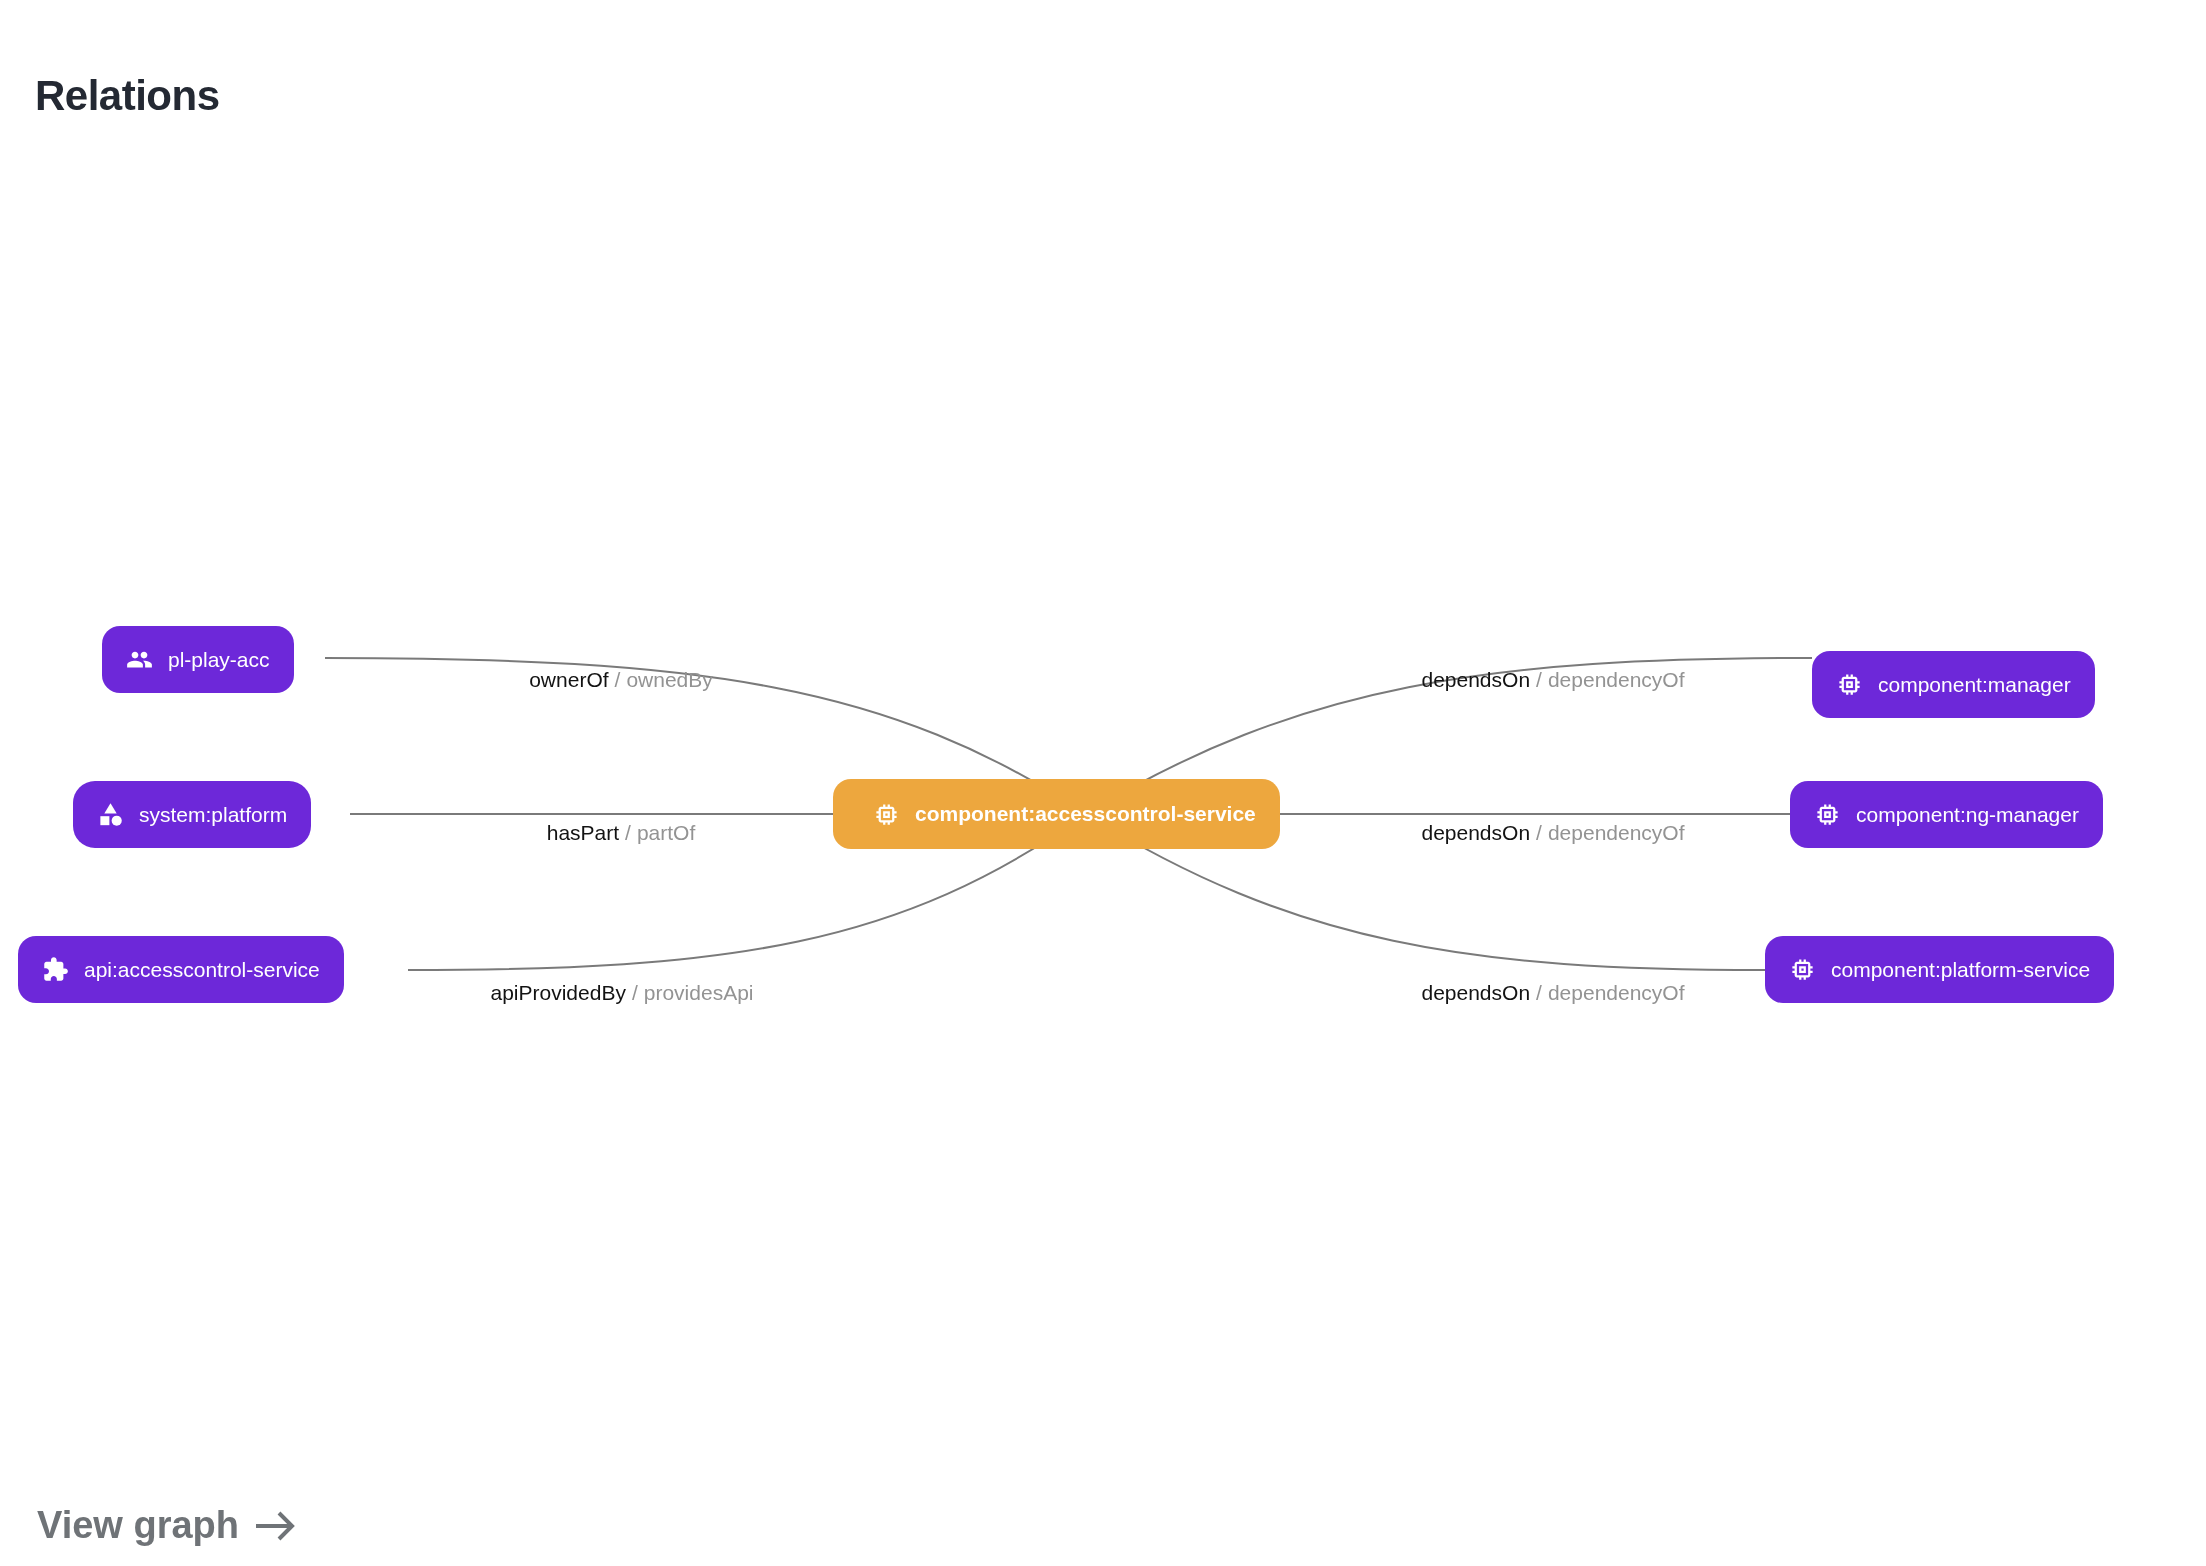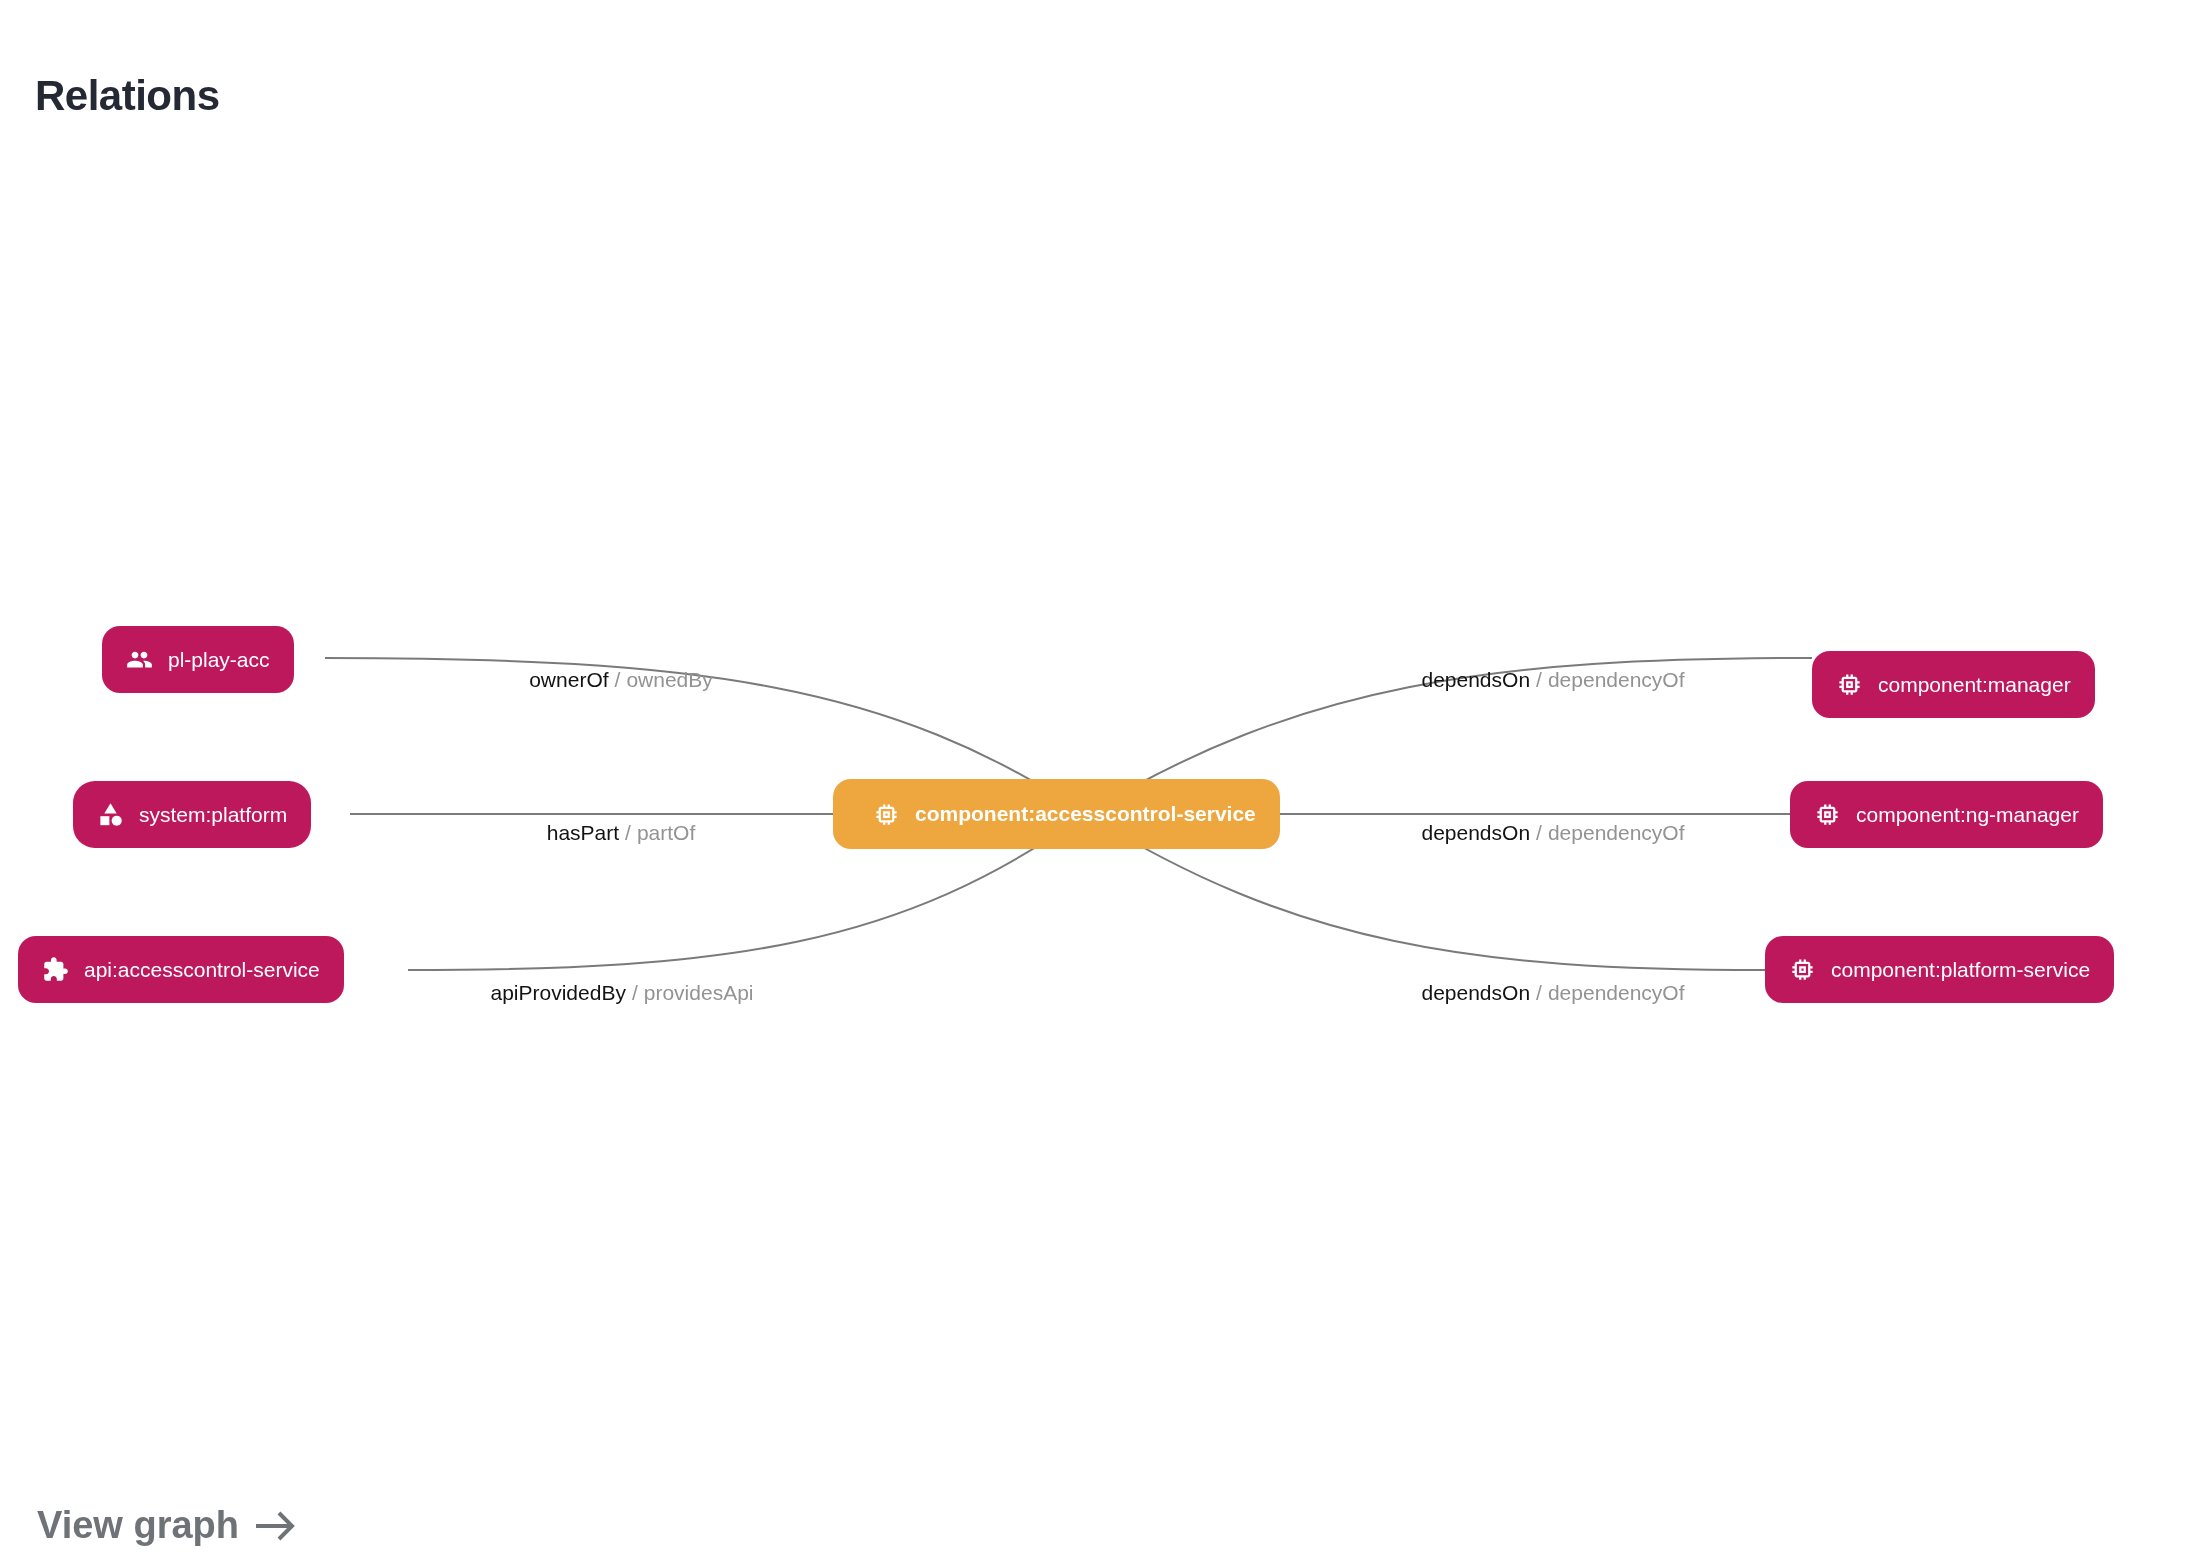--- a/index.html
+++ b/index.html
@@ -21,21 +21,21 @@
   }
   .edge-label .rel{color:#131313;}
   .edge-label .sep,.edge-label .inv{color:#939393;}
 
   .node{
     position:absolute;height:67px;border-radius:18px;
     display:inline-flex;align-items:center;gap:15px;
     padding:0 24px;box-sizing:border-box;
     color:#ffffff;font-size:21px;white-space:nowrap;cursor:pointer;
   }
-  .node.blue{background:#be185d;}
+  .node.blue{background:#6d28d9;}
   .node.orange{background:#eda73e;font-weight:700;height:70px;padding-left:40px;}
   .node .nicon{width:27px;height:27px;flex:0 0 auto;display:block;}
   .node .nicon svg{width:27px;height:27px;display:block;fill:#ffffff;}
 
   .view-graph{
     position:absolute;left:37px;top:1468px;
     display:inline-flex;align-items:center;gap:14px;
     font-size:38px;font-weight:700;color:#6f7377;cursor:pointer;
     text-decoration:none;
   }

